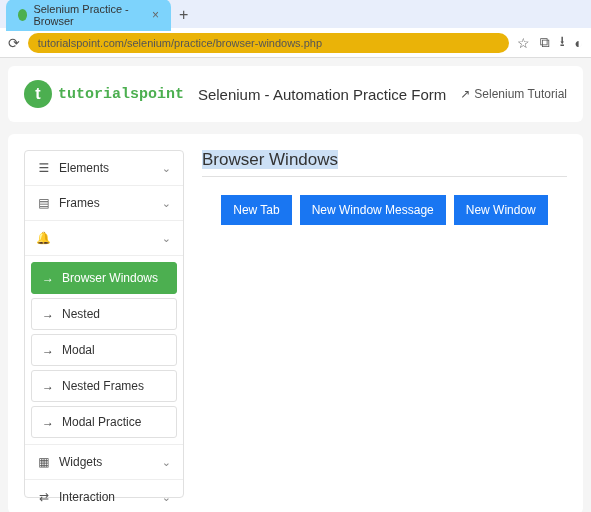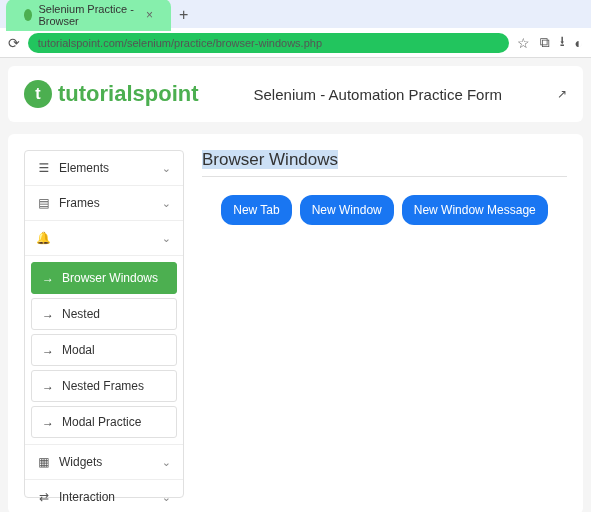--- a/index.html
+++ b/index.html
@@ -1,35 +1,35 @@
 <!DOCTYPE html>
 <html><head>
 <meta charset="utf-8">
 <style>
 * { margin: 0; padding: 0; box-sizing: border-box; font-family: -apple-system, BlinkMacSystemFont, "Segoe UI", Arial, sans-serif; }
 body { background: #f0f0f0; width: 591px; height: 512px; overflow: hidden; }
 
 .browser-chrome { background: #e8eefb; }
 .tab-bar { display: flex; align-items: center; height: 28px; padding: 2px 6px 0; }
-.tab { background: #86efac; border-radius: 8px 8px 0 0; padding: 4px 18px; display: flex; align-items: center; gap: 6px; font-size: 11px; color: #333; max-width: 165px; }
+.tab { background: #7dd3fc; border-radius: 8px 8px 0 0; padding: 4px 12px; display: flex; align-items: center; gap: 6px; font-size: 11px; color: #333; max-width: 165px; }
 .tab .favicon { width: 12px; height: 12px; background: #4caf50; border-radius: 50%; display: inline-block; }
 .tab .close { font-size: 12px; color: #666; cursor: pointer; margin-left: 4px; }
 .new-tab { margin-left: 8px; color: #555; font-size: 16px; cursor: pointer; }
 
 .url-bar { background: #fff; display: flex; align-items: center; height: 30px; padding: 0 8px; gap: 8px; border-bottom: 1px solid #ddd; }
 .url-bar .reload { font-size: 14px; color: #555; cursor: pointer; }
-.url-input { flex: 1; background: #22c55e; border-radius: 14px; padding: 4px 10px; font-size: 11px; color: #555; }
+.url-input { flex: 1; background: #eab308; border-radius: 14px; padding: 4px 10px; font-size: 11px; color: #555; }
 .url-actions { display: flex; gap: 10px; align-items: center; color: #555; }
 .url-actions span { cursor: pointer; font-size: 14px; }
 
 .page { background: #f5f5f5; padding: 8px; height: 454px; }
 .header-card { background: #fff; border-radius: 6px; padding: 14px 16px; display: flex; align-items: center; justify-content: space-between; margin-bottom: 12px; }
 .logo-wrap { display: flex; align-items: center; gap: 6px; }
 .logo-circ { width: 28px; height: 28px; background: #4caf50; border-radius: 50%; display: flex; align-items: center; justify-content: center; color: #fff; font-weight: bold; font-size: 16px; }
-.logo-text { color: #4caf50; font-size: 22px; font-weight: 600; }
+.logo-text { color: #4caf50; font-size: 15px; font-weight: 600; font-family: Liberation Mono, monospace; }
 .header-title { font-size: 15px; color: #333; font-weight: 500; }
 .tutorial-link { font-size: 12px; color: #555; display: flex; align-items: center; gap: 4px; cursor: pointer; }
 
 .content-card { background: #fff; border-radius: 6px; padding: 16px; display: flex; gap: 18px; height: 380px; }
 
 .sidebar { width: 160px; border: 1px solid #e0e0e0; border-radius: 4px; }
 .side-item { display: flex; align-items: center; justify-content: space-between; padding: 10px 12px; border-bottom: 1px solid #eee; font-size: 12px; color: #333; cursor: pointer; }
 .side-item:last-child { border-bottom: none; }
 .side-item .left { display: flex; align-items: center; gap: 8px; }
 .side-icon { width: 14px; display: inline-flex; justify-content: center; color: #555; }
@@ -38,21 +38,21 @@
 .sub-list { padding: 6px; border-bottom: 1px solid #eee; }
 .sub-item { display: flex; align-items: center; gap: 8px; padding: 8px 10px; font-size: 12px; color: #333; border: 1px solid #e0e0e0; border-radius: 3px; margin-bottom: 4px; cursor: pointer; }
 .sub-item:last-child { margin-bottom: 0; }
 .sub-item.active { background: #4caf50; color: #fff; border-color: #4caf50; }
 .sub-arrow { font-size: 12px; }
 
 .main { flex: 1; }
 .main-title { font-size: 17px; color: #333; border-bottom: 1px solid #e0e0e0; padding-bottom: 6px; margin-bottom: 18px; }
 .main-title span { background: #cce0f5; }
 .btn-row { display: flex; gap: 8px; justify-content: center; }
-.action-btn { background: #1976f2; color: #fff; border: none; border-radius: 12px; padding: 8px 12px; font-size: 12px; cursor: pointer; }
+.action-btn { background: #1976f2; color: #fff; border: none; border-radius: 0; padding: 8px 12px; font-size: 12px; cursor: pointer; }
 </style>
 </head>
 <body>
 
 <div class="browser-chrome">
   <div class="tab-bar">
     <div class="tab">
       <span class="favicon"></span>
       <span>Selenium Practice - Browser</span>
       <span class="close">×</span>
@@ -74,20 +74,21 @@
 <div class="page">
 
   <div class="header-card">
     <div class="logo-wrap">
       <div class="logo-circ">t</div>
       <span class="logo-text">tutorialspoint</span>
     </div>
     <div class="header-title">Selenium - Automation Practice Form</div>
     <div class="tutorial-link">
       <span>↗</span>
+      <span>Selenium Tutorial</span>
     </div>
   </div>
 
   <div class="content-card">
 
     <div class="sidebar">
       <div class="side-item">
         <span class="left">
             <span class="side-icon">☰</span>
             <span>Elements</span>
@@ -144,19 +145,19 @@
             <span>Interaction</span>
           </span>
         <span class="chev">⌄</span>
       </div>
     </div>
 
     <div class="main">
       <div class="main-title"><span>Browser Windows</span></div>
       <div class="btn-row">
         <button class="action-btn">New Tab</button>
+        <button class="action-btn">New Window Message</button>
         <button class="action-btn">New Window</button>
-        <button class="action-btn">New Window Message</button>
       </div>
     </div>
 
   </div>
 </div>
 
 </body></html>

